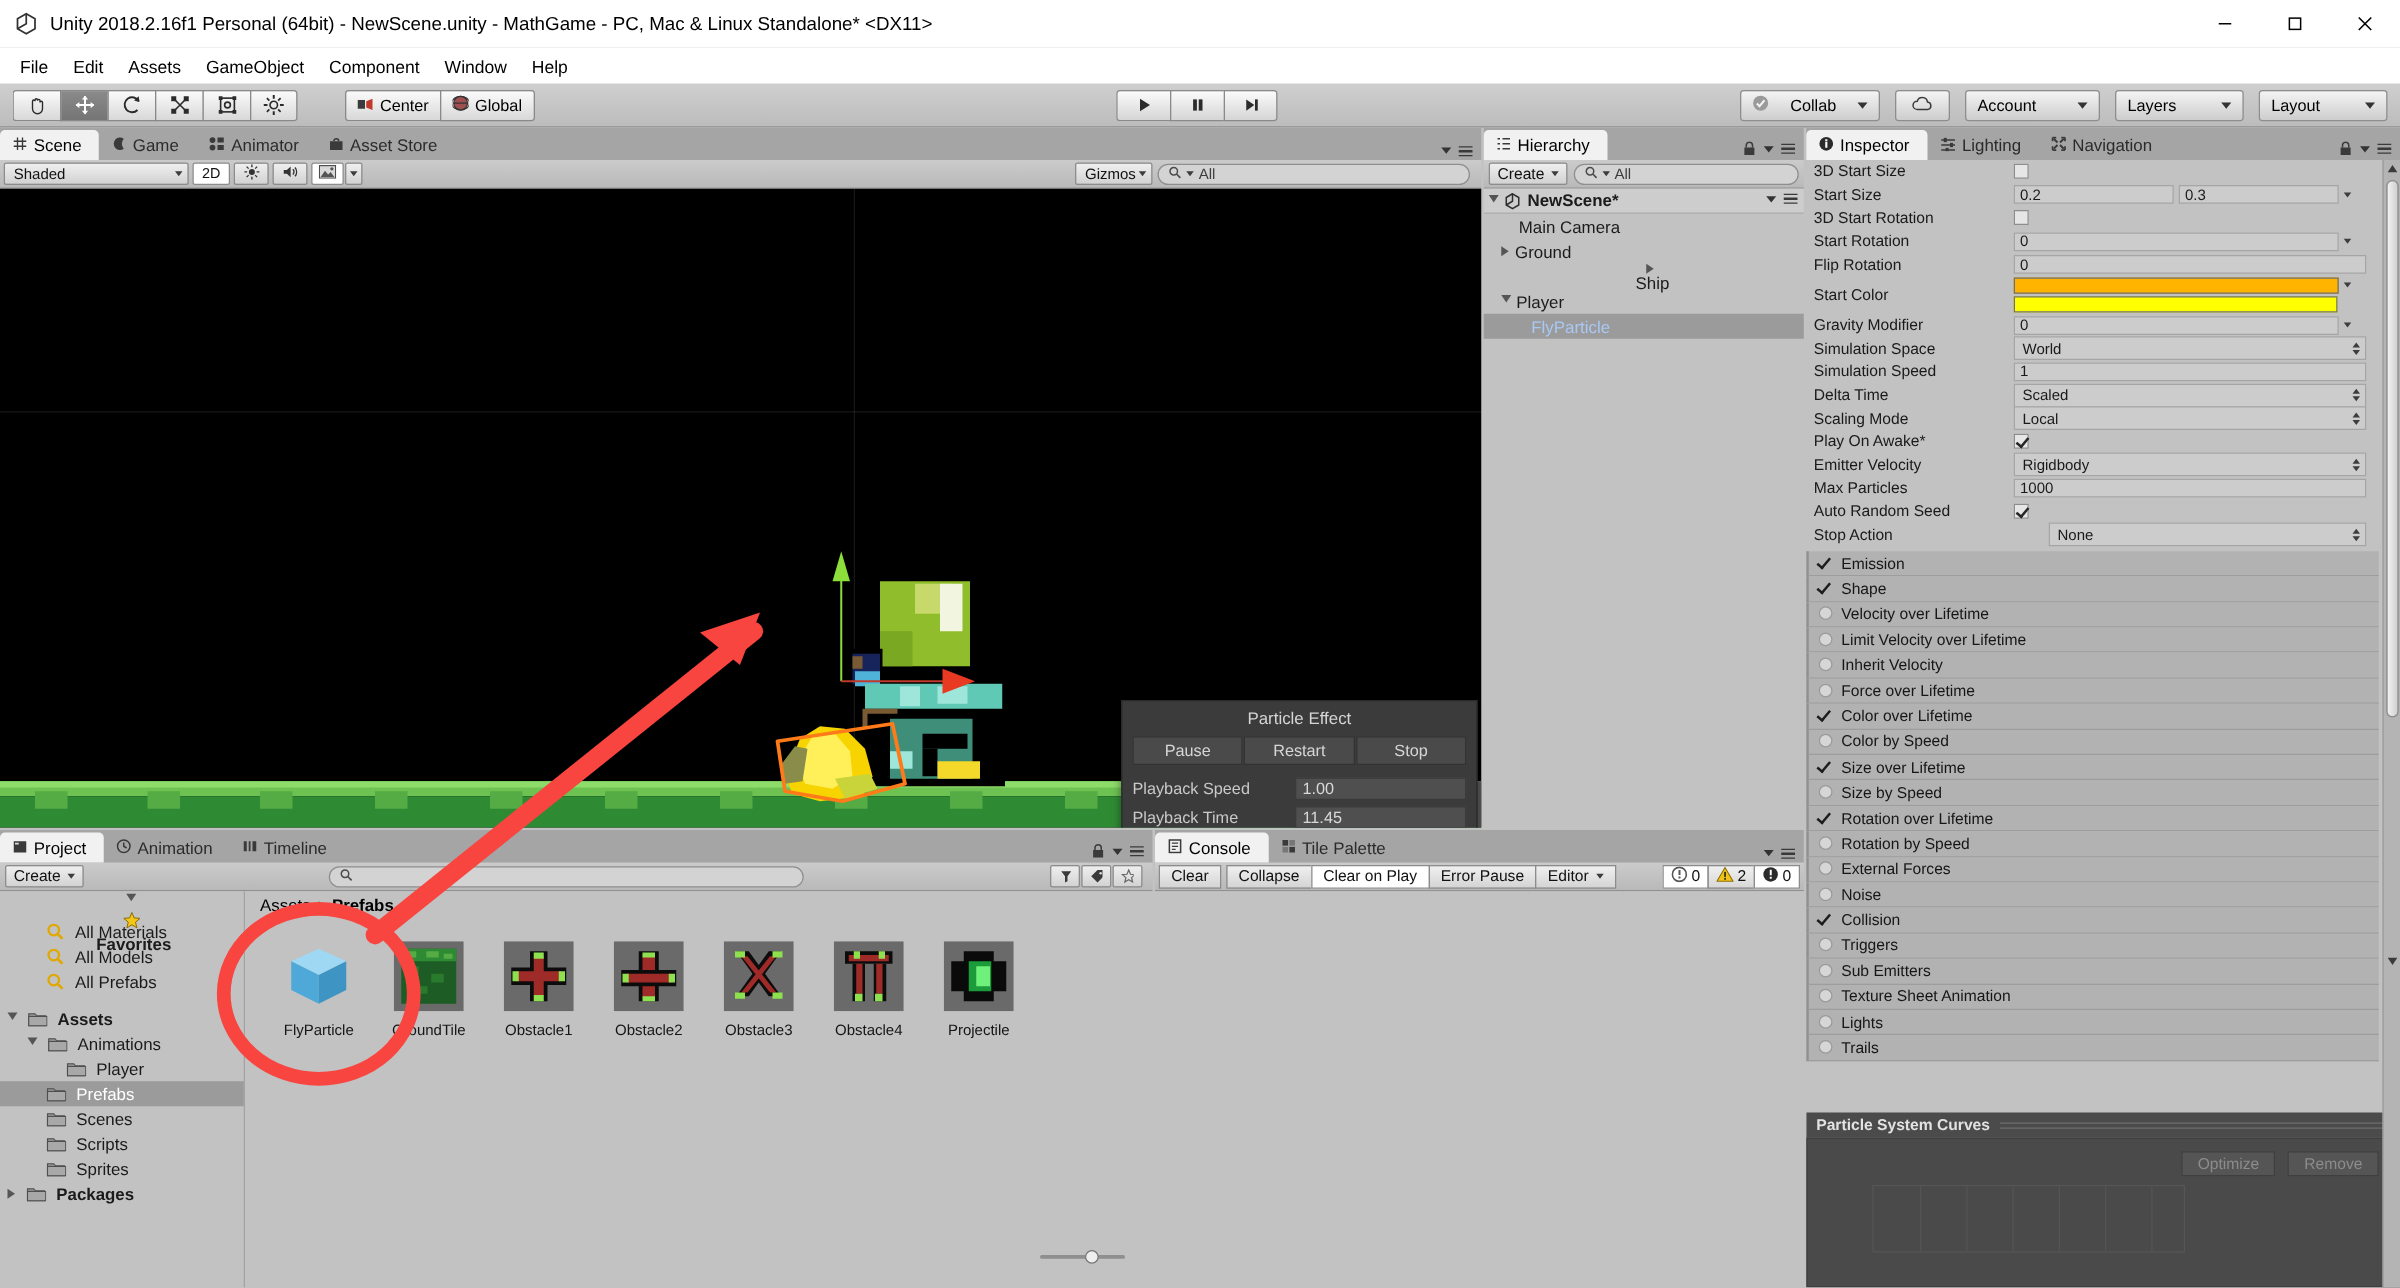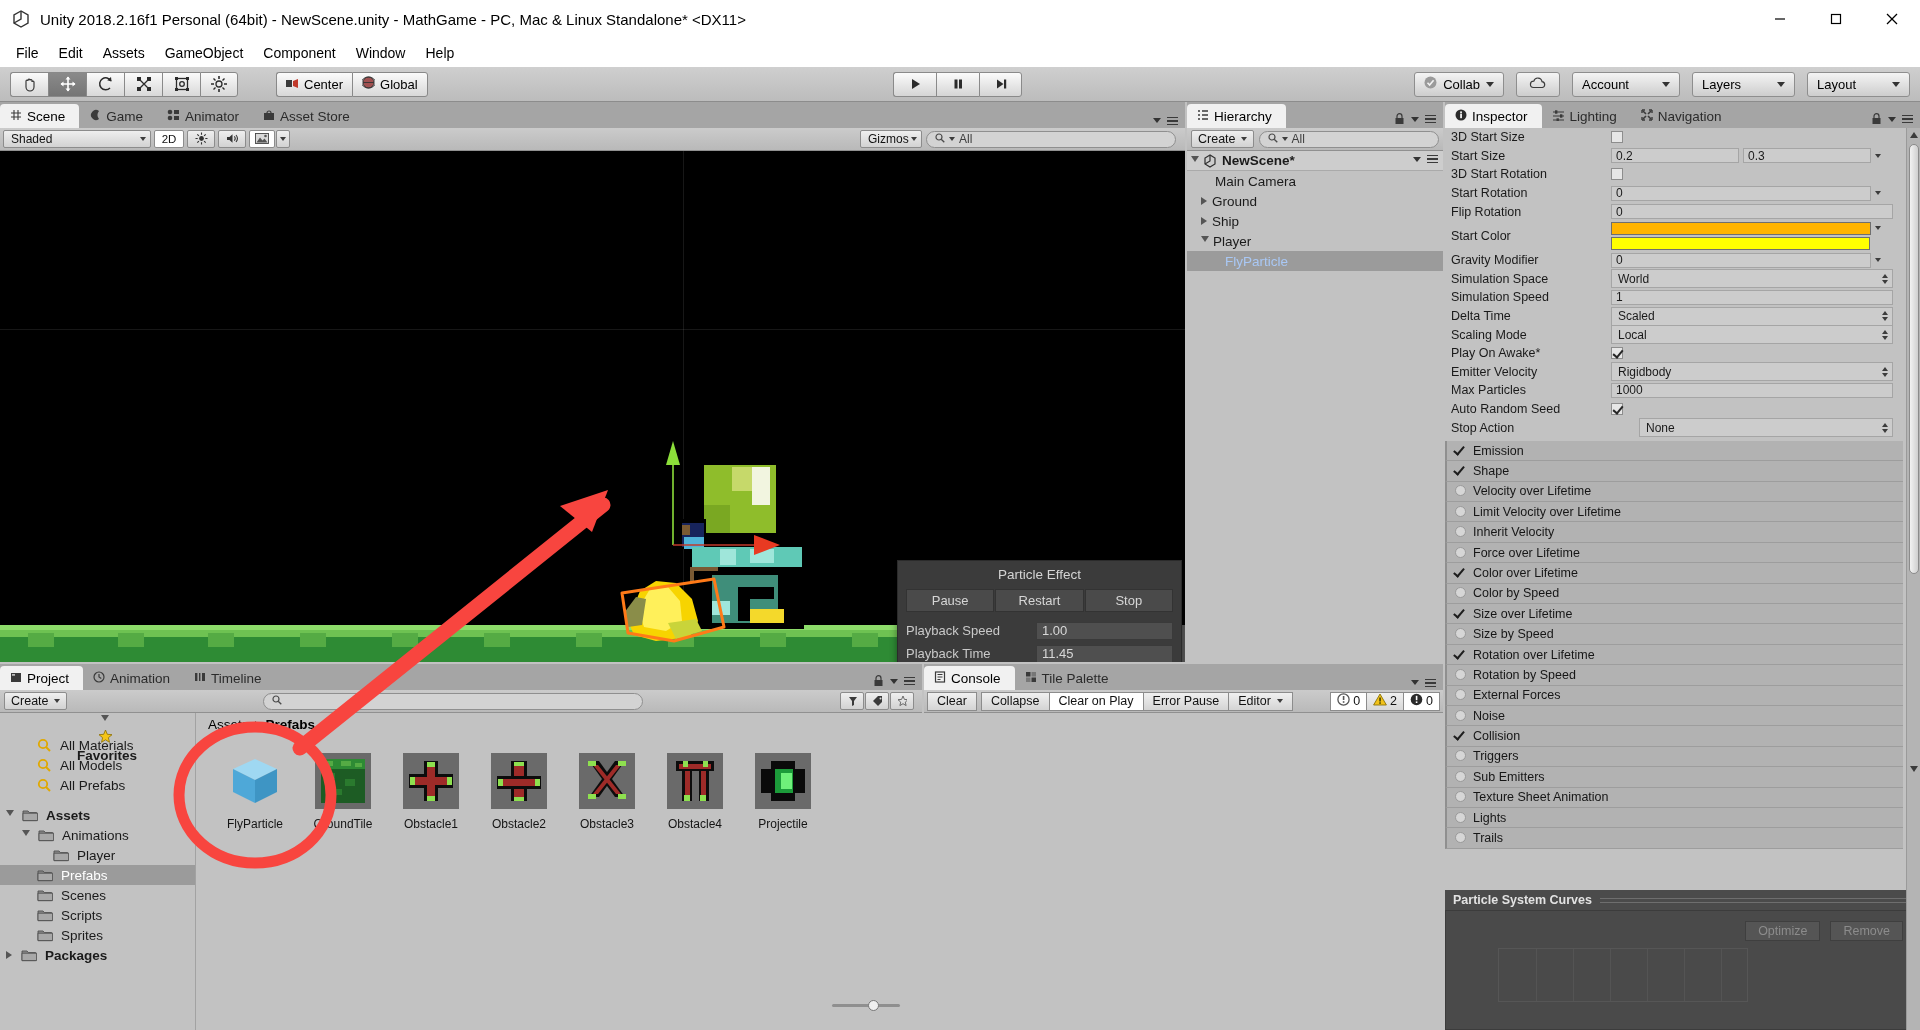--- a/index.html
+++ b/index.html
@@ -60,21 +60,21 @@
     width:43px; height:25px; background:linear-gradient(#fbfbfb,#d5d5d5);
     border:1px solid #8a8a8a; border-right:none;
     display:flex; align-items:center; justify-content:center;
   }
   .play-btn:first-child { border-radius:3px 0 0 3px; }
   .play-btn:last-child { border-right:1px solid #8a8a8a; border-radius:0 3px 3px 0; }
   .right-tools { position:absolute; right:10px; display:flex; align-items:center; gap:12px;}
   .rt-btn {
     height:25px; background:linear-gradient(#f4f4f4,#cdcdcd);
     border:1px solid #8e8e8e; border-radius:3px;
-    display:flex; align-items:center; gap:6px; padding:0 9px;
+    display:flex; align-items:center; gap:17px; padding:0 9px;
     font-size:13px; color:#000;
   }
   .caret { width:0;height:0;border-left:4px solid transparent;border-right:4px solid transparent;border-top:5px solid #333; }
 
   
   .panel { position:absolute; background:#c2c2c2; }
   .tabstrip {
     height:26px; background:#a5a5a5; display:flex; align-items:flex-end;
     position:relative;
   }
@@ -655,21 +655,21 @@
             </span>
         </span>
       </div>
       <div class="h-row" style="padding-left:28px;">
         <span>Main Camera</span>
       </div>
       <div class="h-row" style="padding-left:14px;">
         <span class="tri"></span>
         <span>Ground</span>
       </div>
-      <div class="h-row" style="padding-left:14px;">
+      <div class="h-row" style="padding-left:14px;flex-direction:column;">
         <span class="tri"></span>
         <span>Ship</span>
       </div>
       <div class="h-row" style="padding-left:14px;">
         <span class="tri open"></span>
         <span>Player</span>
       </div>
       <div class="h-row selected" style="padding-left:38px;">
         <span>FlyParticle</span>
       </div>

